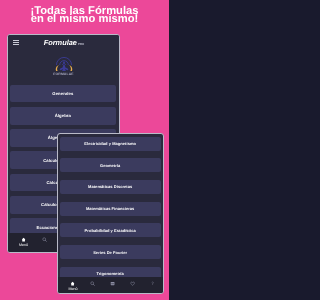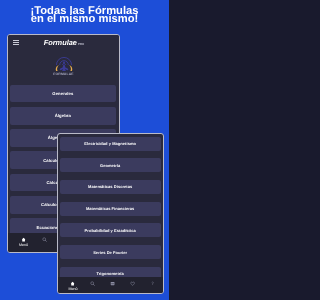--- a/index.html
+++ b/index.html
@@ -1,18 +1,18 @@
 <!DOCTYPE html>
 <html><head>
 <meta charset="utf-8">
 <style>
   html,body{margin:0;padding:0;}
   body{width:169px;height:300px;overflow:hidden;background:#191a2d;
        font-family:"Liberation Sans",sans-serif;-webkit-font-smoothing:antialiased;text-rendering:geometricPrecision;}
-  .root{position:relative;width:169px;height:300px;background:#1d4ed8;overflow:hidden;}
+  .root{position:relative;width:169px;height:300px;background:#ec4899;overflow:hidden;}
 
   
   .promo{position:absolute;left:0;top:6.6px;width:169px;text-align:center;color:#ffffff;
          font-weight:bold;font-size:11.2px;line-height:8.4px;letter-spacing:0px;}
 
   
   .panel{position:absolute;background:#2a2a3d;border-radius:3px;overflow:hidden;
          border:1px solid #b9bac8;box-sizing:border-box;}
   .panel-back{left:7px;top:34px;width:113px;height:219px;}
   .panel-front{left:57px;top:133px;width:107px;height:161px;}

